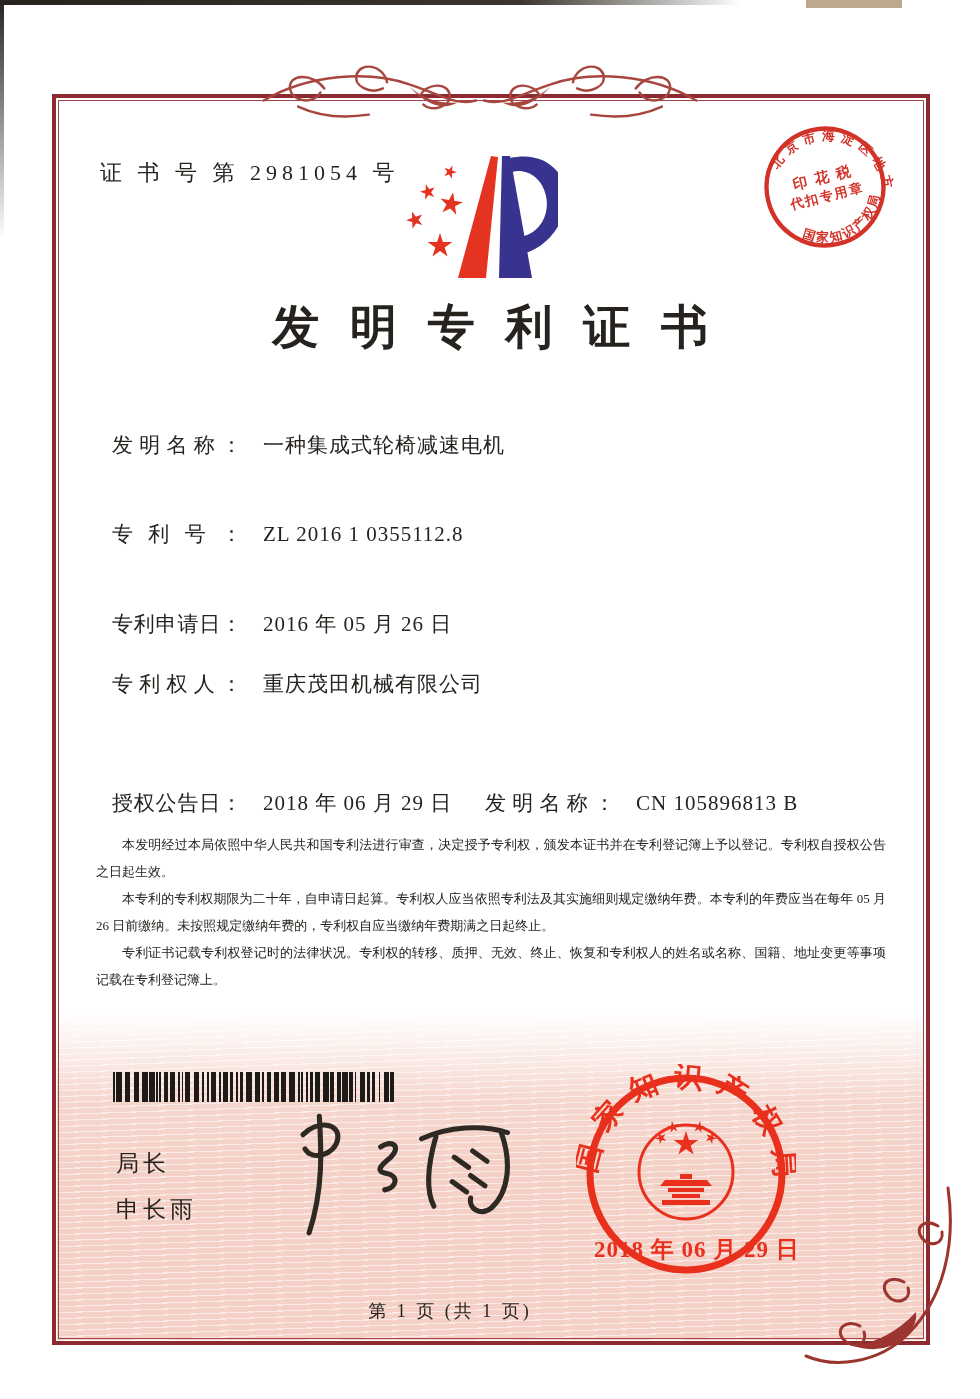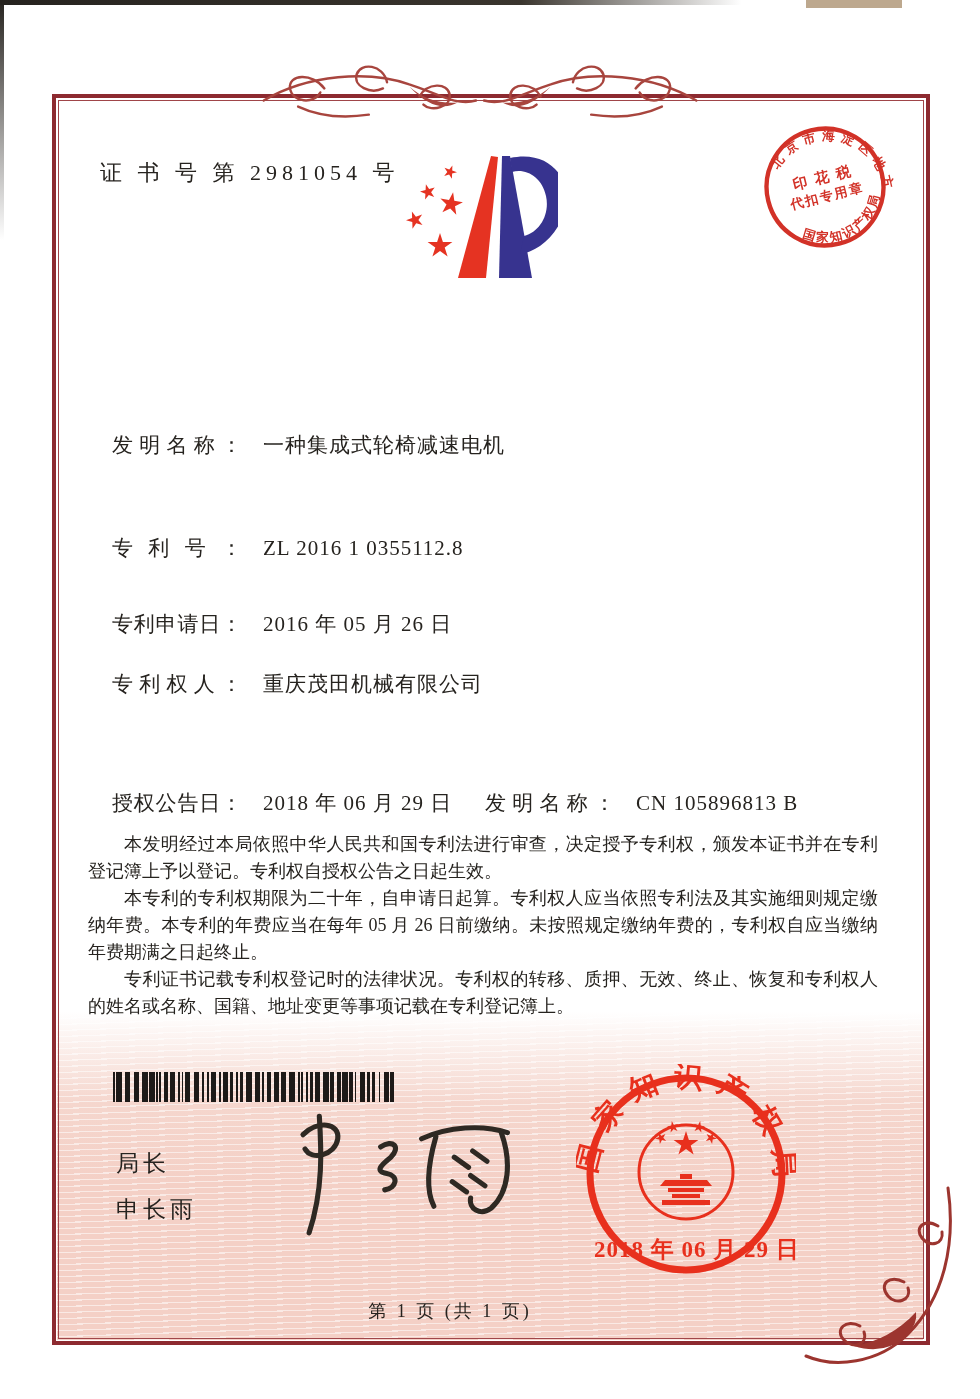--- a/index.html
+++ b/index.html
@@ -22,21 +22,21 @@
   .ornament-top{position:absolute;left:250px;top:50px;width:460px;height:96px;}
   .ornament-corner{position:absolute;left:796px;top:1182px;width:170px;height:190px;}
   .cert-no{position:absolute;left:100px;top:158px;font-size:22px;letter-spacing:5px;white-space:nowrap;}
   .logo{position:absolute;left:398px;top:152px;width:160px;height:132px;}
   .tax-stamp{position:absolute;left:752px;top:114px;width:146px;height:146px;transform:rotate(-14deg);opacity:.93;}
   .title{position:absolute;left:52px;top:296px;width:878px;text-align:center;
          font-size:47px;font-weight:bold;letter-spacing:2px;word-spacing:15px;white-space:nowrap;}
   .field{position:absolute;left:112px;font-size:21px;white-space:nowrap;}
   .flabel{display:inline-block;width:130px;text-align:justify;text-align-last:justify;}
   .fvalue{margin-left:21px;letter-spacing:1px;}
-  .paras{position:absolute;left:88px;top:831px;width:790px;font-size:18px;line-height:27px;text-align:justify;}
+  .paras{position:absolute;left:96px;top:831px;width:790px;font-size:13px;line-height:27px;text-align:justify;}
   .paras p{margin:0;text-indent:2em;}
   .barcode{position:absolute;left:113px;top:1072px;width:300px;height:30px;display:flex;align-items:stretch;overflow:hidden;}
   .barcode span{display:block;background:#1d1a18;height:100%;flex:none;}
   .officer-title,.officer-name{position:absolute;left:116px;font-size:23px;letter-spacing:4px;
      font-family:"Liberation Sans","DejaVu Sans",sans-serif;}
   .officer-title{top:1148px;} .officer-name{top:1194px;}
   .signature{position:absolute;left:256px;top:1104px;width:280px;height:138px;}
   .seal{position:absolute;left:576px;top:1064px;width:220px;height:220px;}
   .seal-date{position:absolute;left:594px;top:1234px;font-size:23px;color:#e8301d;font-weight:bold;
      letter-spacing:1px;white-space:nowrap;}
@@ -103,25 +103,26 @@
     <text font-size="13" font-weight="bold" fill="#cf2318" letter-spacing="6">
       <textPath href="#tsTop" xlink:href="#tsTop" startOffset="55">北京市海淀区地方税务局</textPath>
     </text>
     <text x="75" y="70" text-anchor="middle" font-size="15" font-weight="bold" fill="#cf2318" letter-spacing="2">印 花 税</text>
     <text x="75" y="89" text-anchor="middle" font-size="13.5" font-weight="bold" fill="#cf2318" letter-spacing="2">代扣专用章</text>
     <text font-size="13" font-weight="bold" fill="#cf2318" letter-spacing="2">
       <textPath href="#tsBot" xlink:href="#tsBot" startOffset="30">国家知识产权局</textPath>
     </text>
   </svg>
 
+  <div class="title">发 明 专 利 证 书</div>
 
   <div class="field" style="top:431px">
     <span class="flabel">发明名称：</span><span class="fvalue">一种集成式轮椅减速电机</span>
   </div>
-  <div class="field" style="top:534px">
+  <div class="field" style="top:520px">
     <span class="flabel">专利号：</span><span class="fvalue">ZL 2016 1 0355112.8</span>
   </div>
   <div class="field" style="top:610px">
     <span class="flabel">专利申请日：</span><span class="fvalue">2016 年 05 月 26 日</span>
   </div>
   <div class="field" style="top:670px">
     <span class="flabel">专利权人：</span><span class="fvalue">重庆茂田机械有限公司</span>
   </div>
 
   <div class="field" style="top:789px">

